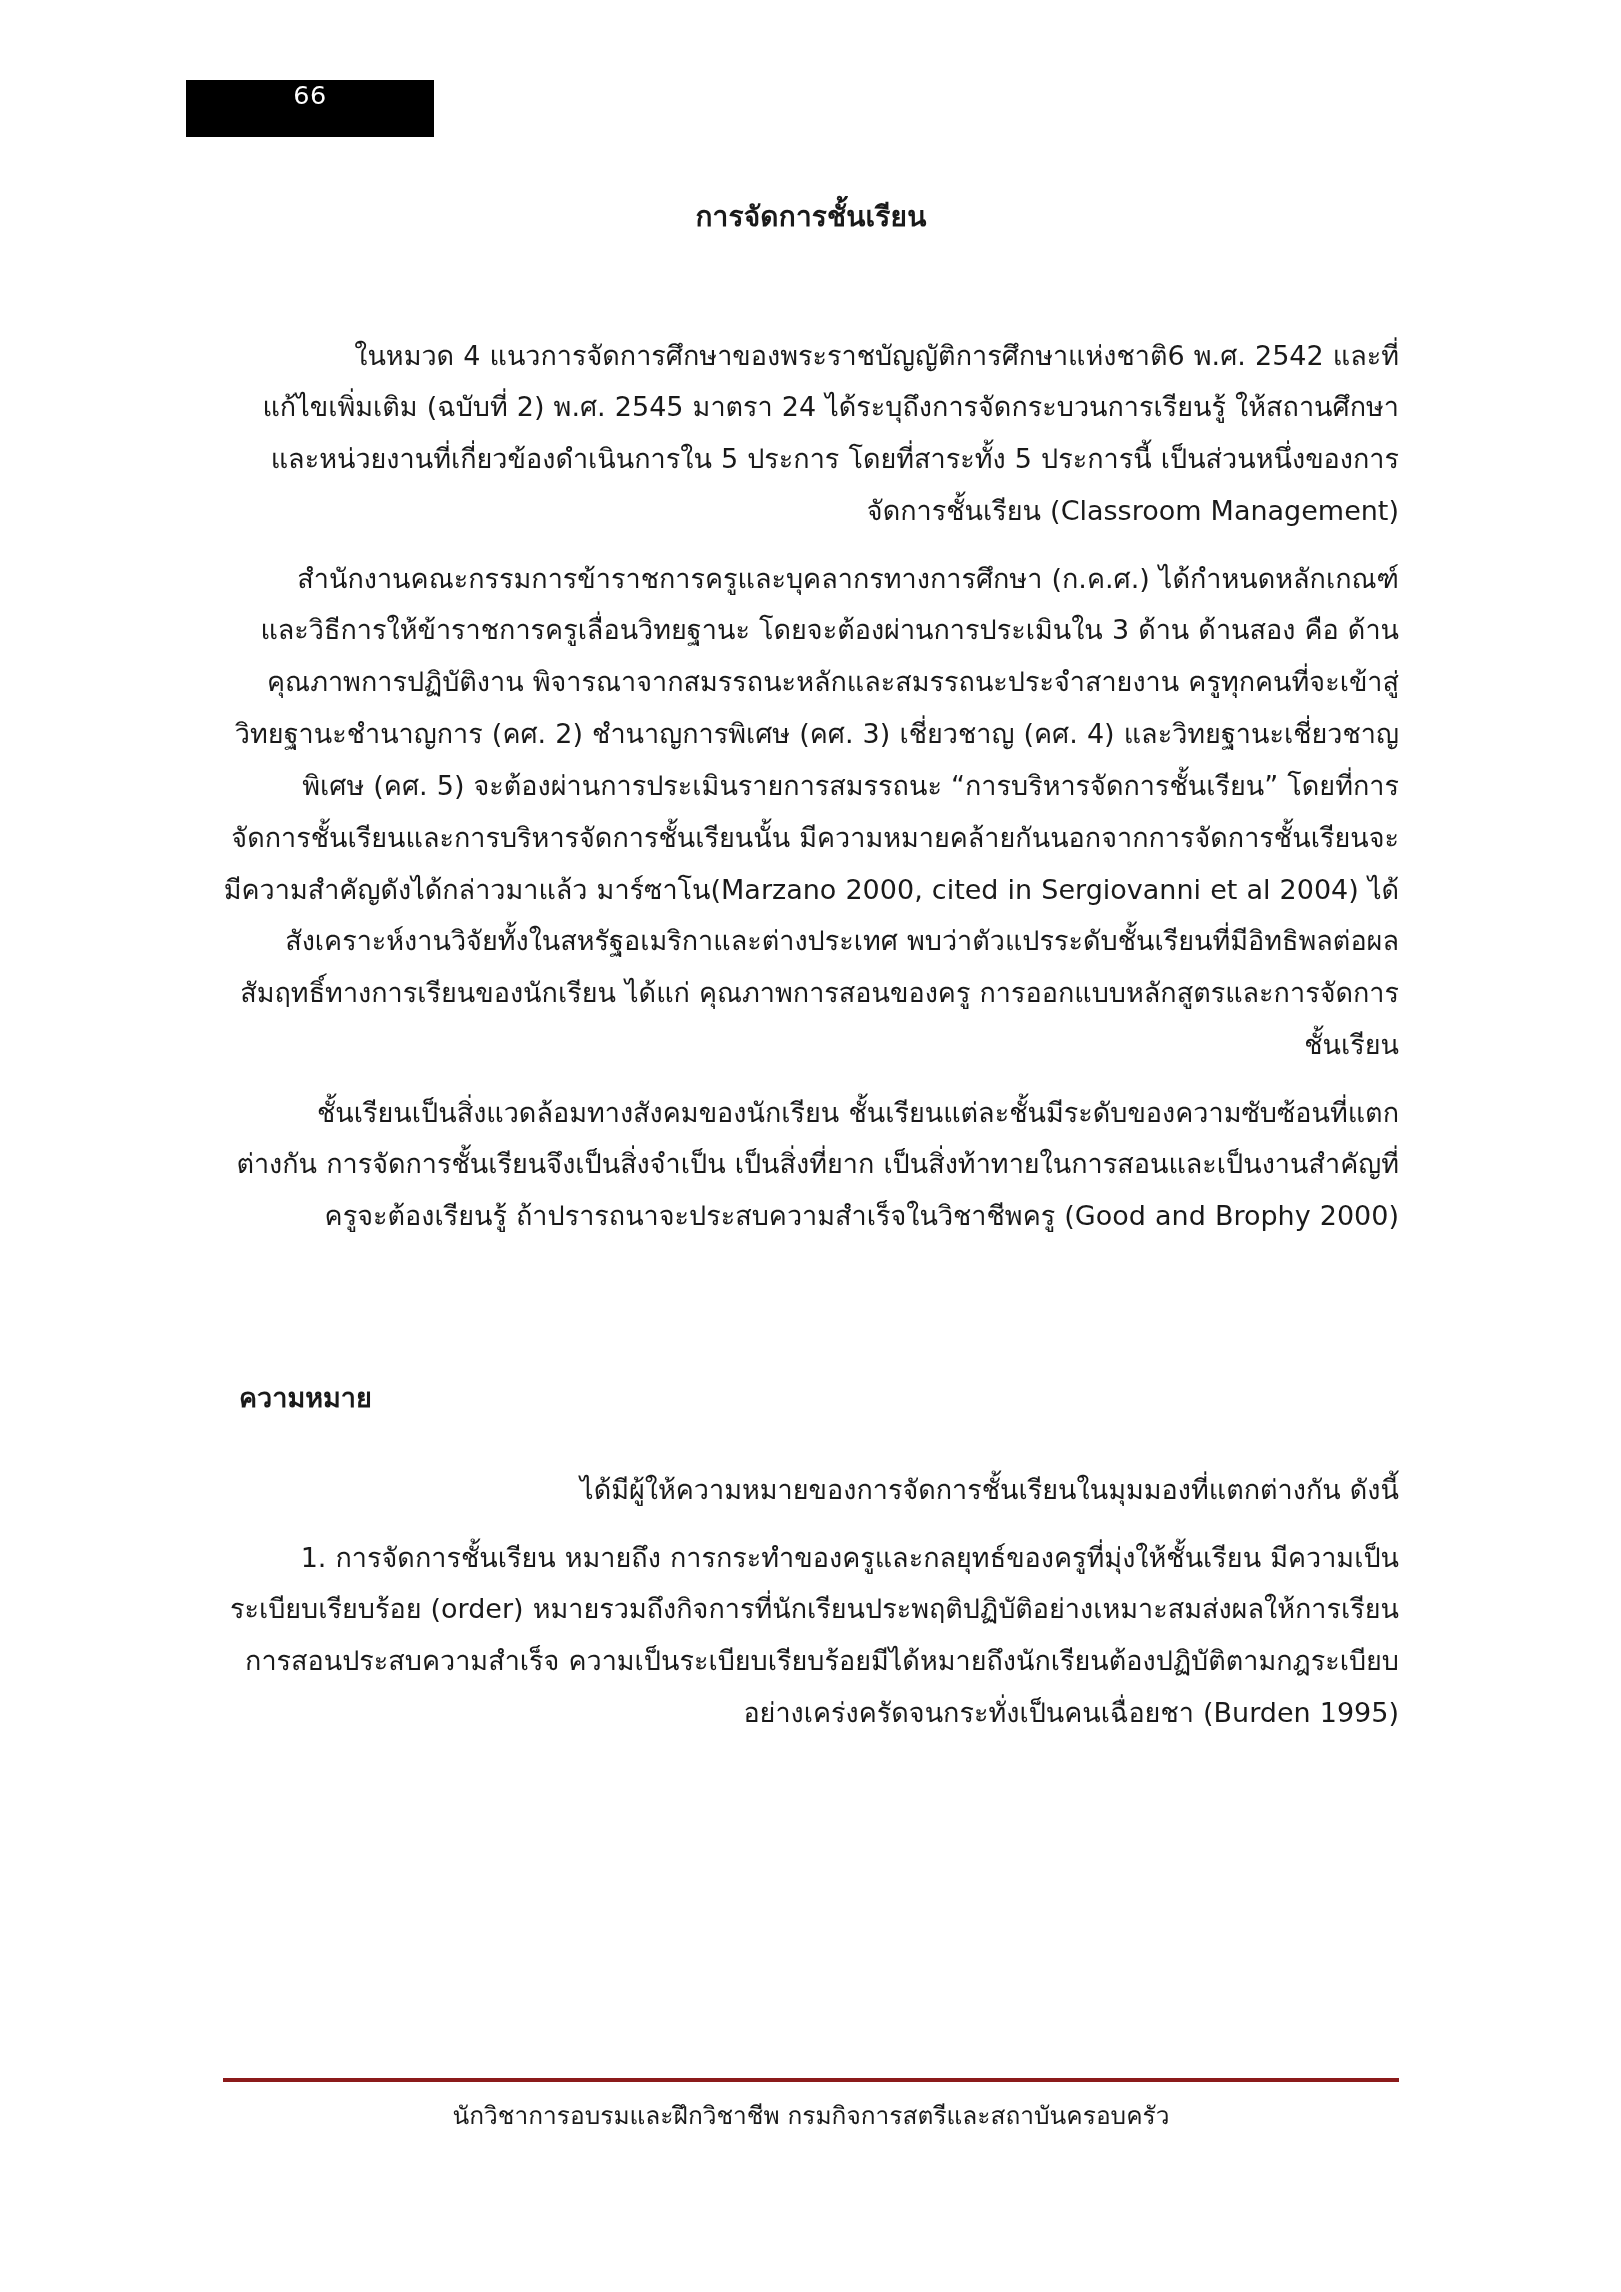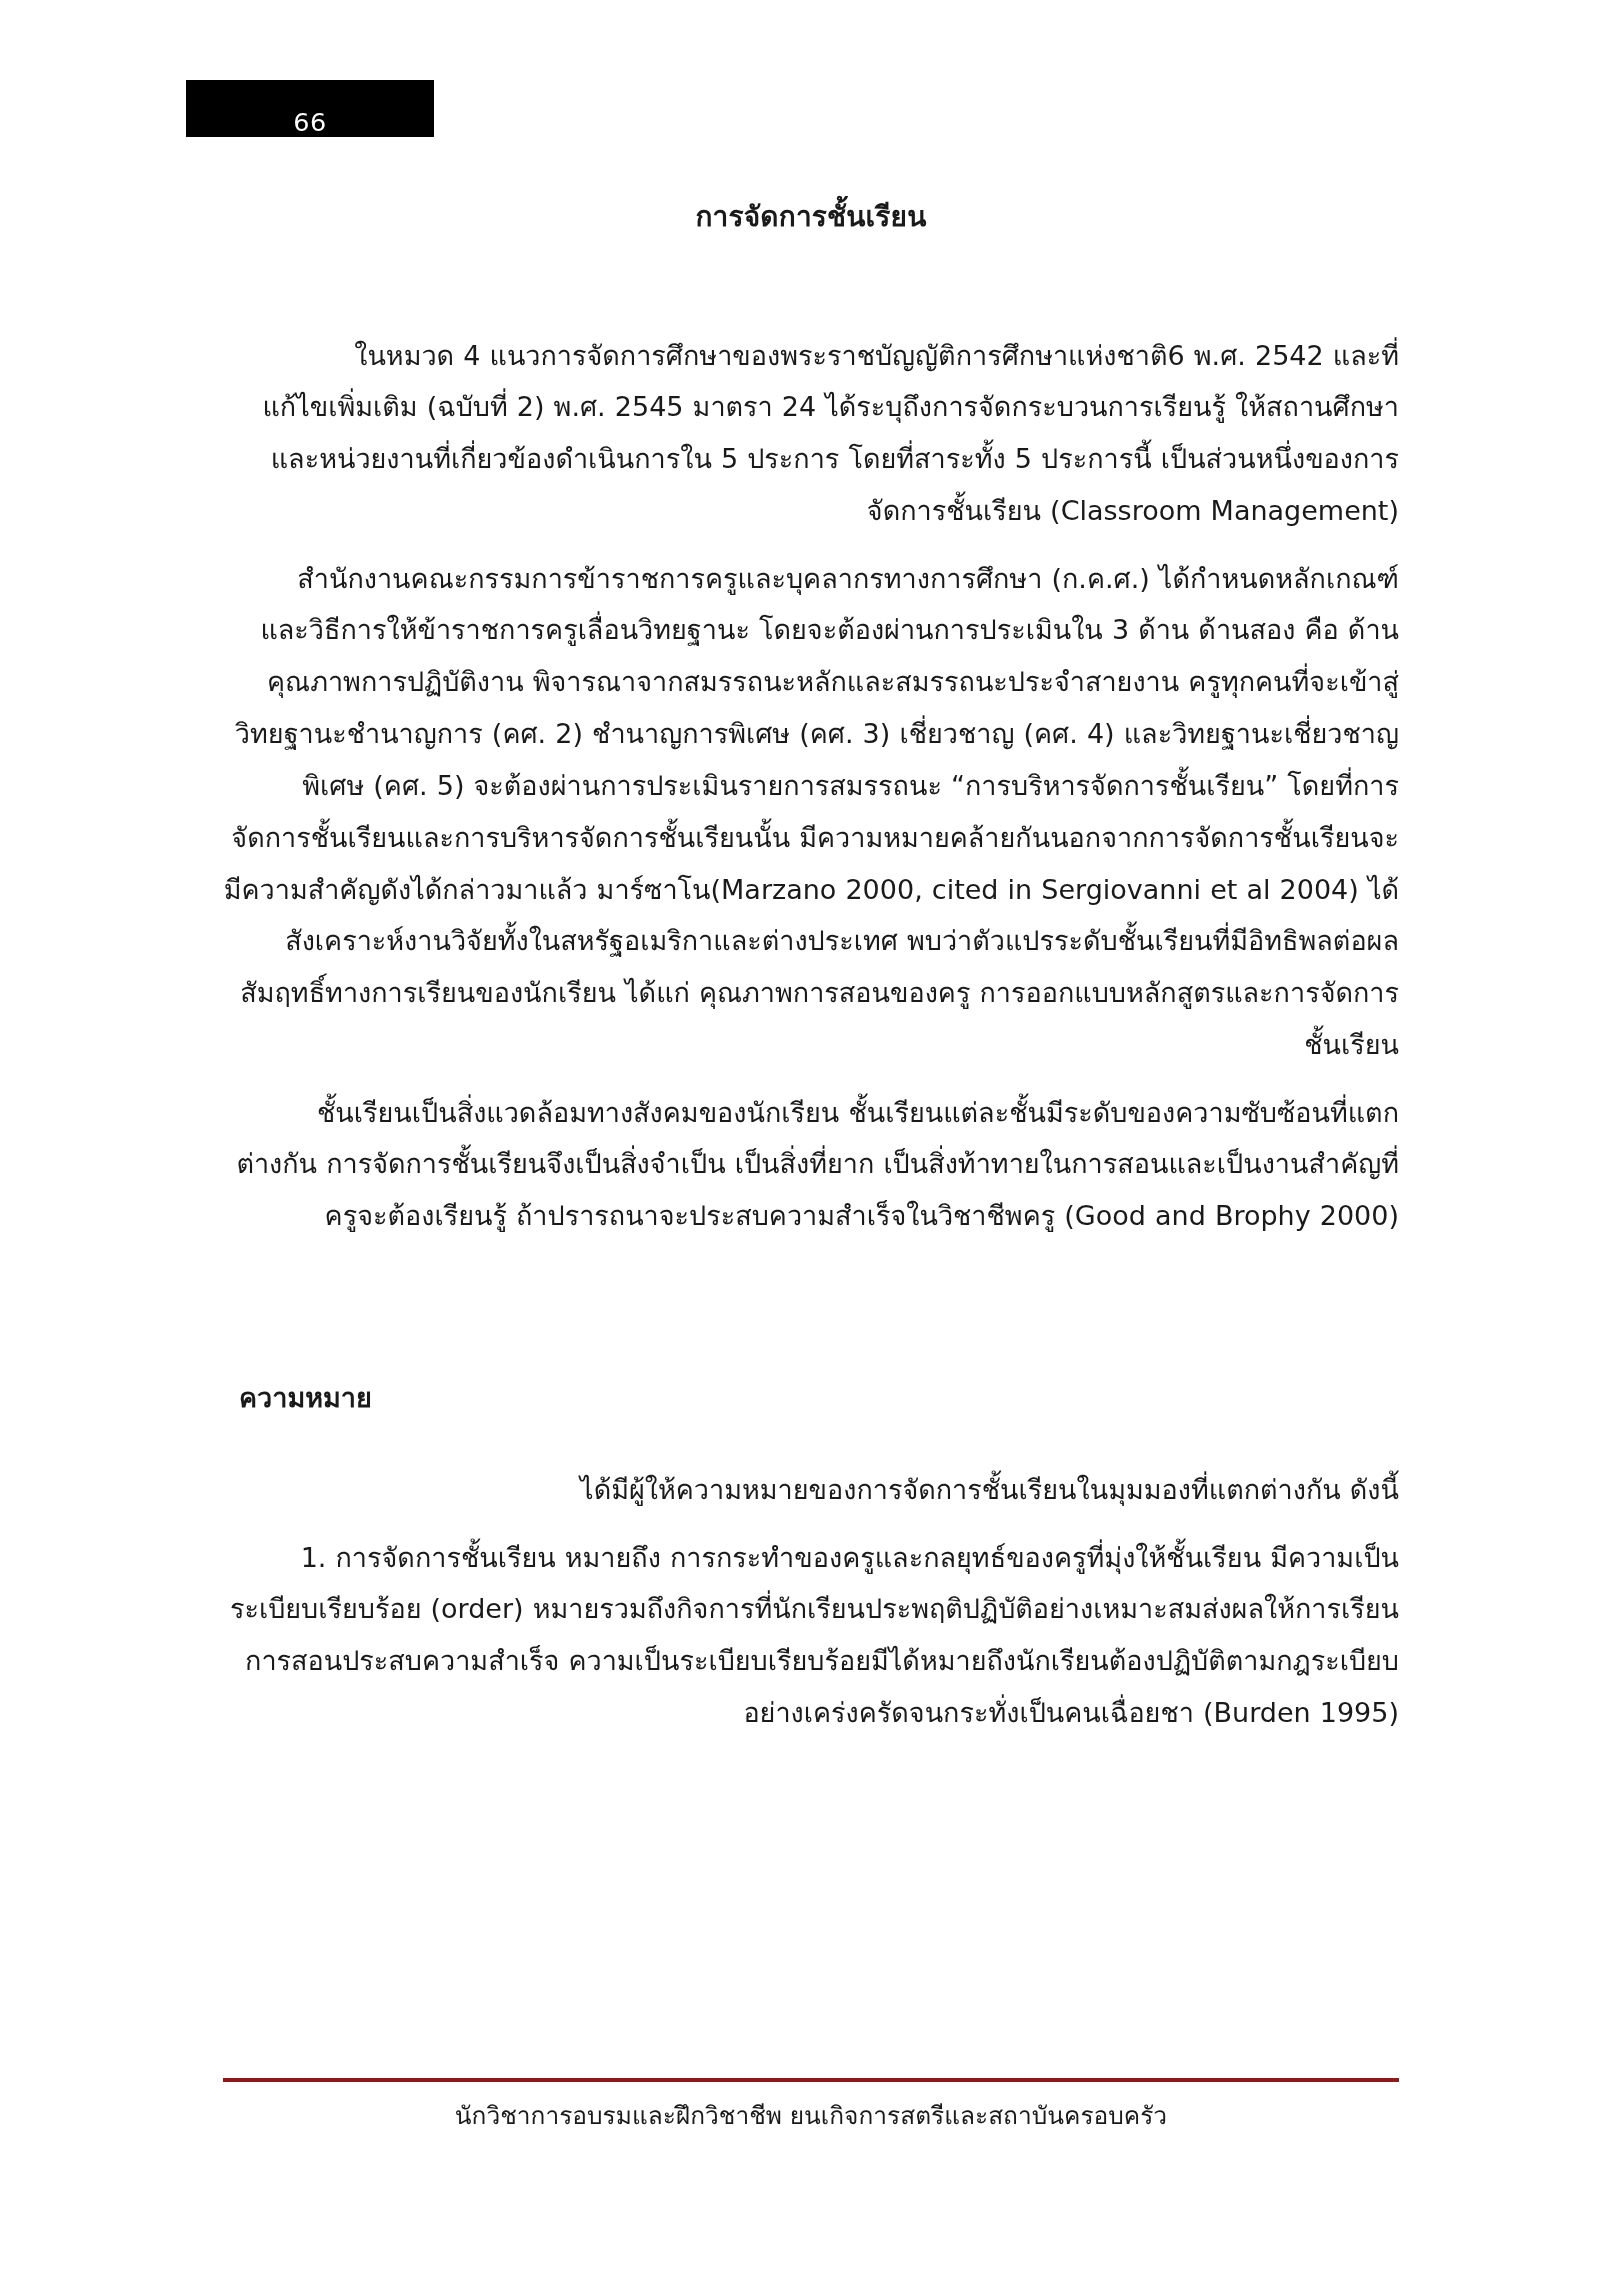--- a/index.html
+++ b/index.html
@@ -19,21 +19,21 @@
   }
   .page-number-box {
     position: absolute;
     left: 186px;
     top: 80px;
     width: 248px;
     height: 57px;
     background: #000000;
     color: #ffffff;
     display: flex;
-    align-items: flex-end;
+    align-items: flex-start;
     justify-content: center;
     font-size: 25.5px;
     letter-spacing: 0.5px;
   }
   .content {
     position: absolute;
     left: 223px;
     top: 176px;
     width: 1176px;
   }
@@ -118,16 +118,16 @@
     <div class="spacer-sm"></div>
 
     <p class="para indent">1. การจัดการชั้นเรียน หมายถึง การกระทำของครูและกลยุทธ์ของครูที่มุ่งให้ชั้นเรียน มีความเป็นระเบียบเรียบร้อย (order) หมายรวมถึงกิจการที่นักเรียนประพฤติปฏิบัติอย่างเหมาะสมส่งผลให้การเรียนการสอนประสบความสำเร็จ ความเป็นระเบียบเรียบร้อยมีได้หมายถึงนักเรียนต้องปฏิบัติตามกฎระเบียบอย่างเคร่งครัดจนกระทั่งเป็นคนเฉื่อยชา (Burden 1995)</p>
 
     <div class="spacer-sm"></div>
 
 
   </div>
 
   <div class="footer-rule"></div>
-  <div class="footer-text">นักวิชาการอบรมและฝึกวิชาชีพ ยนเกิจการสตรีและสถาบันครอบครัว</div>
+  <div class="footer-text">นักวิชาการอบรมและฝึกวิชาชีพ กรมกิจการสตรีและสถาบันครอบครัว</div>
 
 </div>
 
 
 </body></html>

